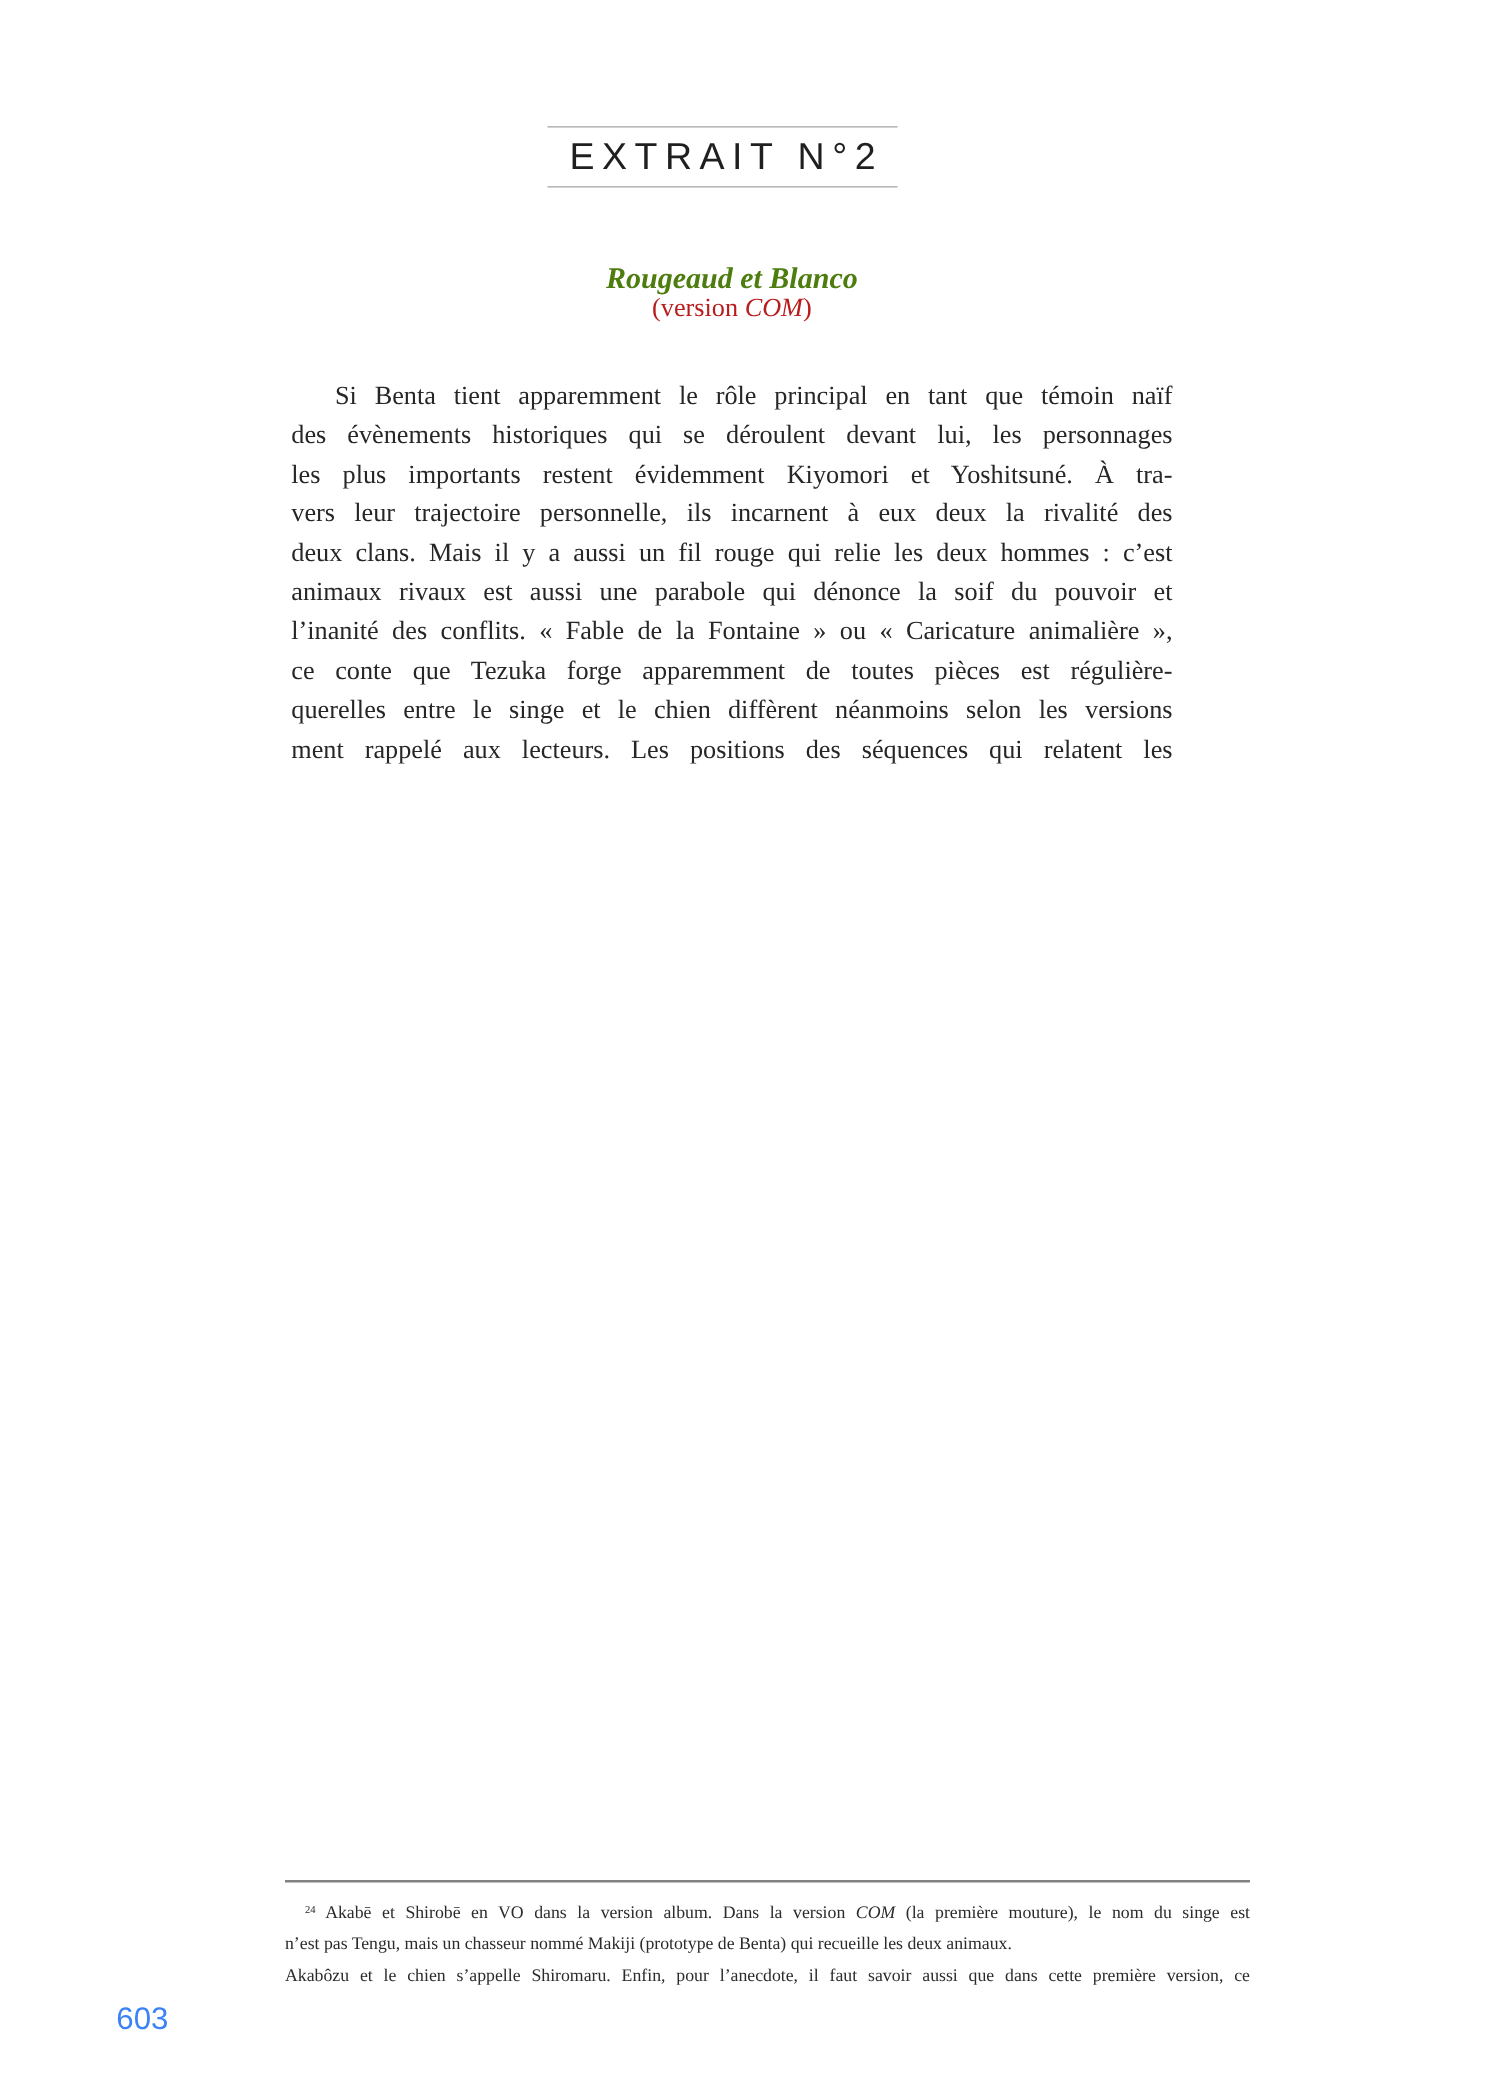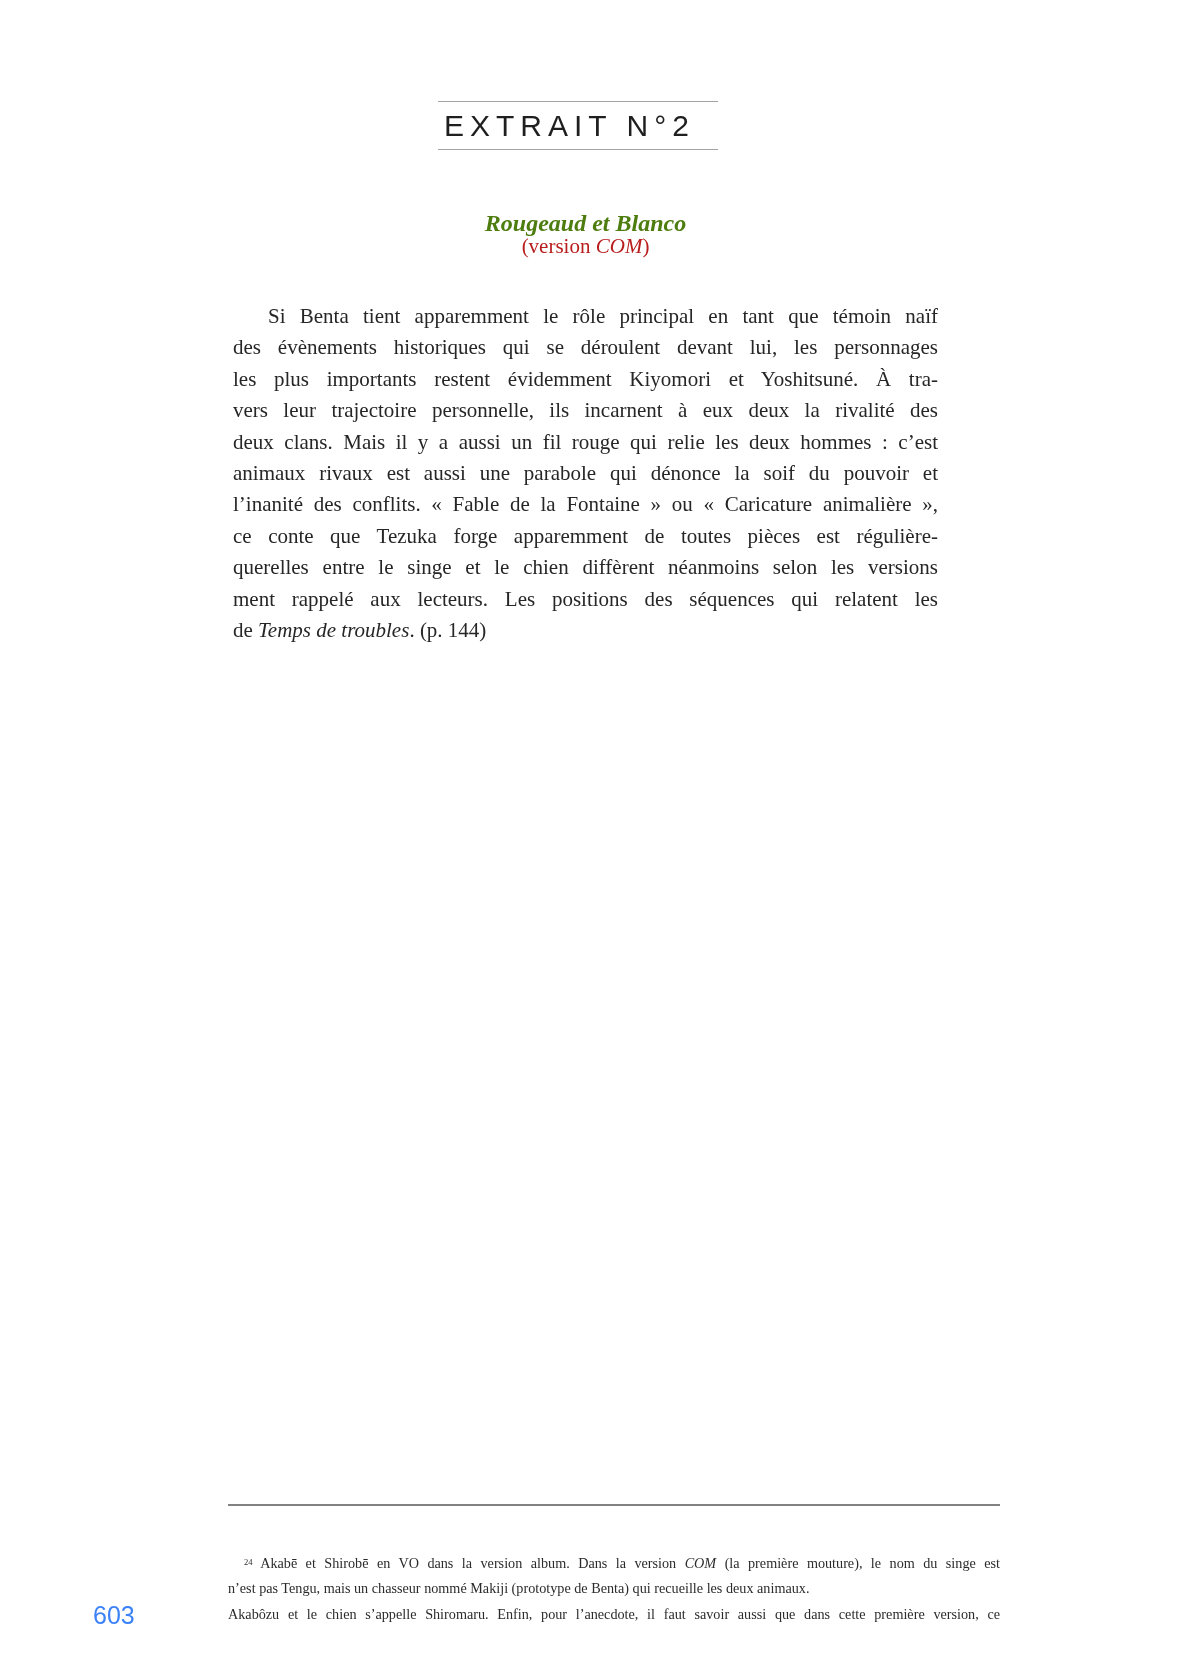--- a/index.html
+++ b/index.html
@@ -16,20 +16,21 @@
     font-family: "Liberation Serif", "DejaVu Serif", serif;
     color: #262626;
   }
 
   
   .extract-header {
     position: absolute;
     top: 101px;
     left: 438px;
     width: 280px;
+    text-align: center;
   }
   .extract-header .rule {
     height: 1px;
     background: #a3a3a3;
   }
   .extract-header .label {
     font-family: "Liberation Sans", "DejaVu Sans", sans-serif;
     font-size: 30px;
     line-height: 47px;
     letter-spacing: 6px;
@@ -96,21 +97,21 @@
   }
   .footnote-block {
     position: absolute;
     top: 1518px;
     left: 228px;
     width: 772px;
     font-size: 14.2px;
     line-height: 25.4px;
     color: #2b2b2b;
   }
-  .footnote-block .indent { text-indent: 16px; margin-top: 33px; }
+  .footnote-block .indent { text-indent: 16px; }
 
   
   .page-number {
     position: absolute;
     top: 1601px;
     left: 93px;
     font-family: "Liberation Sans", "DejaVu Sans", sans-serif;
     font-size: 25px;
     color: #3b82f6;
   }
@@ -134,21 +135,20 @@
       <div class="tline indent"><span>Si Benta tient apparemment le rôle principal en tant que témoin naïf</span></div>
       <div class="tline"><span>des évènements historiques qui se déroulent devant lui, les personnages</span></div>
       <div class="tline"><span>les plus importants restent évidemment Kiyomori et Yoshitsuné. À tra-</span></div>
       <div class="tline"><span>vers leur trajectoire personnelle, ils incarnent à eux deux la rivalité des</span></div>
       <div class="tline"><span>deux clans. Mais il y a aussi un fil rouge qui relie les deux hommes : c’est</span></div>
       <div class="tline"><span>animaux rivaux est aussi une parabole qui dénonce la soif du pouvoir et</span></div>
       <div class="tline"><span>l’inanité des conflits. « Fable de la Fontaine » ou « Caricature animalière »,</span></div>
       <div class="tline"><span>ce conte que Tezuka forge apparemment de toutes pièces est régulière-</span></div>
       <div class="tline"><span>querelles entre le singe et le chien diffèrent néanmoins selon les versions</span></div>
       <div class="tline"><span>ment rappelé aux lecteurs. Les positions des séquences qui relatent les</span></div>
-      <div class="tline last"><span>de </span><span class="italic">Temps de troubles</span><span>. (p. 144)</span></div>
     </div>
 
   <div class="footnote-separator"></div>
 
   <div class="footnote-block">
       <div class="tline indent"><span class="super">24</span><span> Akabē et Shirobē en VO dans la version album. Dans la version </span><span class="italic">COM</span><span> (la première mouture), le nom du singe est</span></div>
       <div class="tline last"><span>n’est pas Tengu, mais un chasseur nommé Makiji (prototype de Benta) qui recueille les deux animaux.</span></div>
       <div class="tline"><span>Akabôzu et le chien s’appelle Shiromaru. Enfin, pour l’anecdote, il faut savoir aussi que dans cette première version, ce</span></div>
     </div>
 

